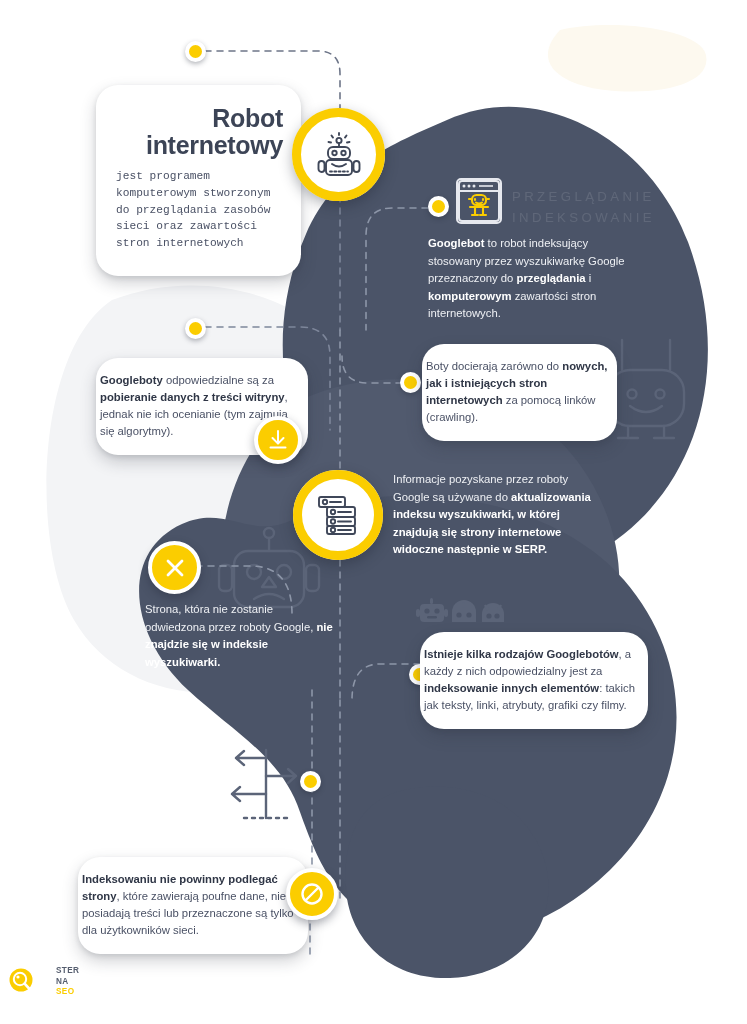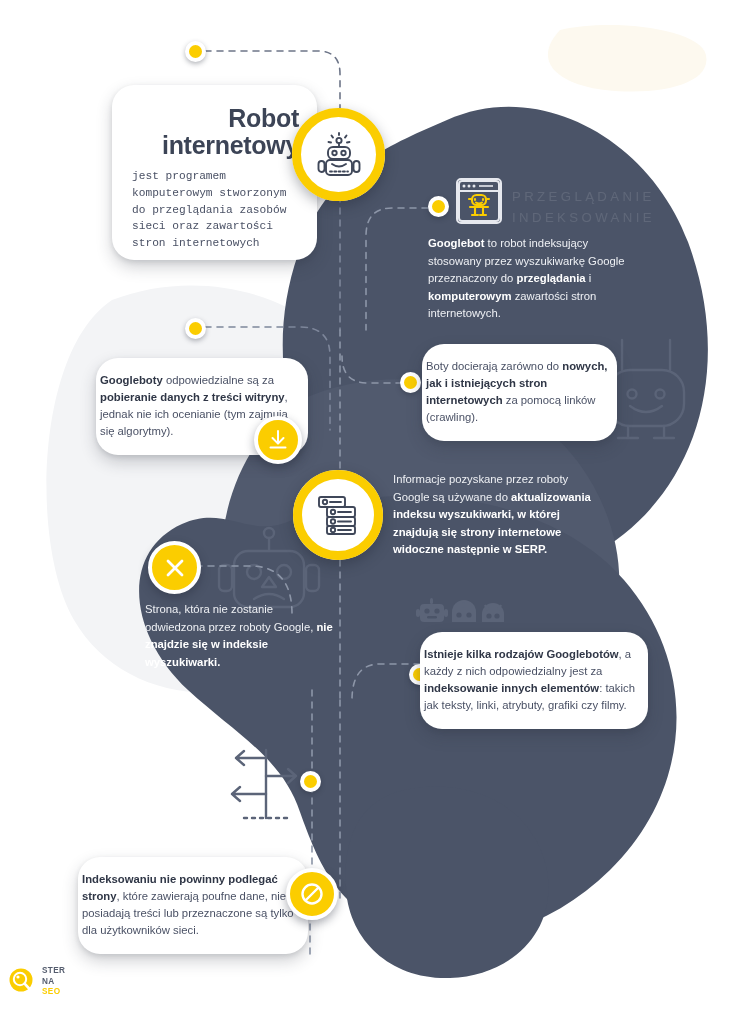--- a/index.html
+++ b/index.html
@@ -38,21 +38,21 @@
   
   .darktext {
     position: absolute;
     color: #eef0f4;
     font-size: 11.3px;
     line-height: 1.55;
   }
   .darktext b { color: #ffffff; font-weight: bold; }
 
   
-  #headline-card { width: 205px; left: 112px; top: 85px; padding: 20px 18px 8px 20px; }
+  #headline-card { width: 205px; left: 96px; top: 85px; padding: 20px 18px 24px 20px; }
   #headline-title {
     font-size: 25px; font-weight: bold; color: #3c4456;
     line-height: 1.08; text-align: right; margin-bottom: 9px;
     letter-spacing: -.3px;
   }
   #headline-sub { font-size: 11.2px; line-height: 1.5; color: #4a5165; font-family: Liberation Mono, monospace; }
 
   
   #ghost-heading {
     position: absolute; left: 512px; top: 186px;
@@ -87,21 +87,21 @@
     background: #fbcd00;
     border: 4px solid #ffffff;
     display: flex; align-items: center; justify-content: center;
     box-shadow: 0 4px 10px rgba(35,40,55,.38);
   }
 
   
   .ghost-art { position: absolute; opacity: 1; }
 
   
-  #logo { position: absolute; left: 8px; top: 966px; display: flex; align-items: center; gap: 4px; }
+  #logo { position: absolute; left: 8px; top: 966px; display: flex; align-items: center; gap: 18px; }
   #logo-text { font-size: 8.2px; line-height: 1.3; font-weight: bold; color: #555d6e; letter-spacing: .4px; }
   #logo-seo { color: #fbcd00; text-align: right; }
 </style>
 </head>
 <body>
 
 <div id="stage">
 
   <svg id="bg-layer" viewBox="0 0 747 1024">
 
@@ -314,21 +314,21 @@
         <line x1="6" y1="6" x2="20" y2="20"></line>
         <line x1="20" y1="6" x2="6" y2="20"></line>
       </g>
     </svg>
   </div>
 
   <div class="darktext" style="left:145px; top:601px; width:190px;"><span>Strona, która nie zostanie odwiedzona przez roboty Google, </span><b>nie znajdzie się w indeksie wyszukiwarki.</b></div>
 
   <div class="dot" style="left:409px; top:664px;"></div>
 
-  <div class="card" style="left:420px; top:632px; width:228px;"><b>Istnieje kilka rodzajów Googlebotów</b><span>, a każdy z nich odpowiedzialny jest za </span><b>indeksowanie innych elementów</b><span>: takich jak teksty, linki, atrybuty, grafiki czy filmy.</span></div>
+  <div class="card" style="left:420px; top:632px; width:228px;border-radius:24px;"><b>Istnieje kilka rodzajów Googlebotów</b><span>, a każdy z nich odpowiedzialny jest za </span><b>indeksowanie innych elementów</b><span>: takich jak teksty, linki, atrybuty, grafiki czy filmy.</span></div>
 
   <div class="dot" style="left:300px; top:771px;"></div>
 
 
   <div class="card" style="left:78px; top:857px; width:230px;"><b>Indeksowaniu nie powinny podlegać strony</b><span>, które zawierają poufne dane, nie posiadają treści lub przeznaczone są tylko dla użytkowników sieci.</span></div>
 
   <div class="badge" style="left:286px; top:868px; width:52px; height:52px;">
     <svg width="28" height="28" viewBox="0 0 28 28">
       <g stroke="#ffffff" stroke-width="2.4" fill="none">
         <circle cx="14" cy="14" r="9.5"></circle>

